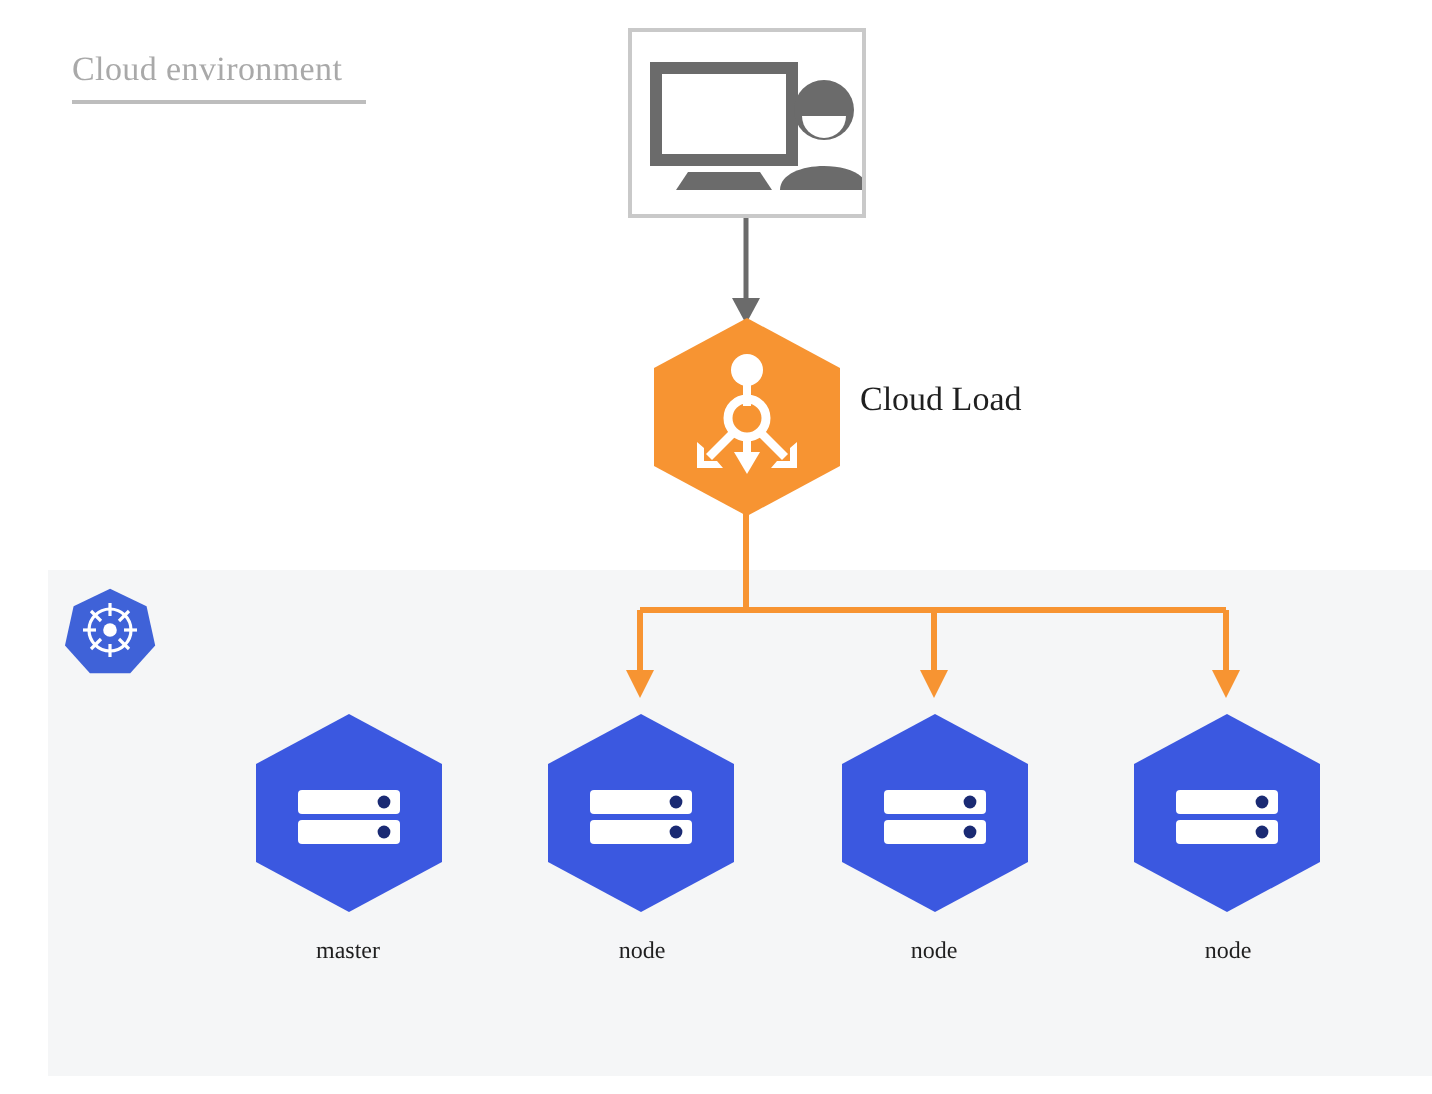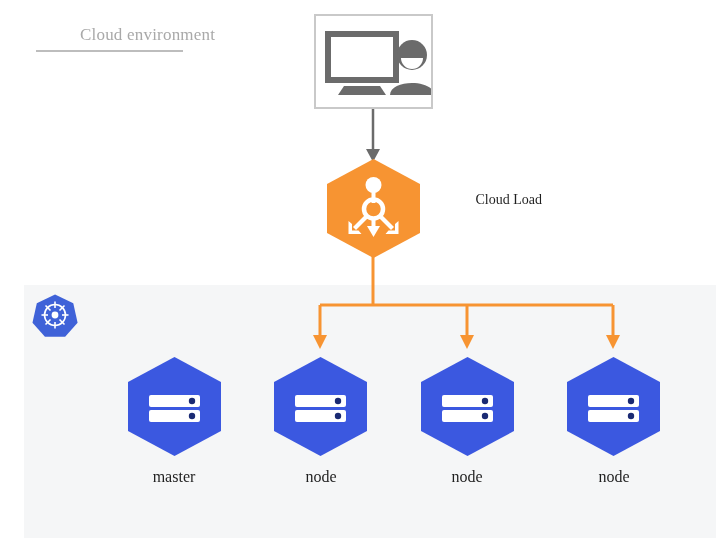--- a/index.html
+++ b/index.html
@@ -21,21 +21,20 @@
   
   #cloud-title {
     position: absolute;
     left: 36px;
     top: 25px;
     font-family: "Liberation Serif", serif;
     font-size: 17px;
     color: #a9a9a9;
     letter-spacing: 0.2px;
     white-space: nowrap;
-    margin-left: 44px;
   }
   #cloud-title-rule {
     position: absolute;
     left: 36px;
     top: 50px;
     width: 147px;
     height: 2px;
     background: #bdbdbd;
   }
 
@@ -97,39 +96,39 @@
     height: 99px;
   }
   .hex svg { display: block; }
 
   #lb-hex { left: 327px; top: 159px; }
   #lb-label {
     position: absolute;
     left: 430px;
     top: 190px;
     width: 112px;
-    text-align: right;
-    font-family: "Liberation Serif", serif;
-    font-size: 14px;
+    text-align: left;
+    font-family: "Liberation Serif", serif;
+    font-size: 17px;
     line-height: 19px;
     color: #1f1f1f;
   }
 
   #node-hex-0 { left: 128px; top: 357px; }
   #node-hex-1 { left: 274px; top: 357px; }
   #node-hex-2 { left: 421px; top: 357px; }
   #node-hex-3 { left: 567px; top: 357px; }
 
   .node-label {
     position: absolute;
     top: 468px;
     width: 120px;
     text-align: center;
     font-family: "Liberation Serif", serif;
-    font-size: 16px;
+    font-size: 12px;
     color: #1f1f1f;
   }
   #node-label-0 { left: 114px; }
   #node-label-1 { left: 261px; }
   #node-label-2 { left: 407px; }
   #node-label-3 { left: 554px; }
 </style>
 </head>
 <body>
 

